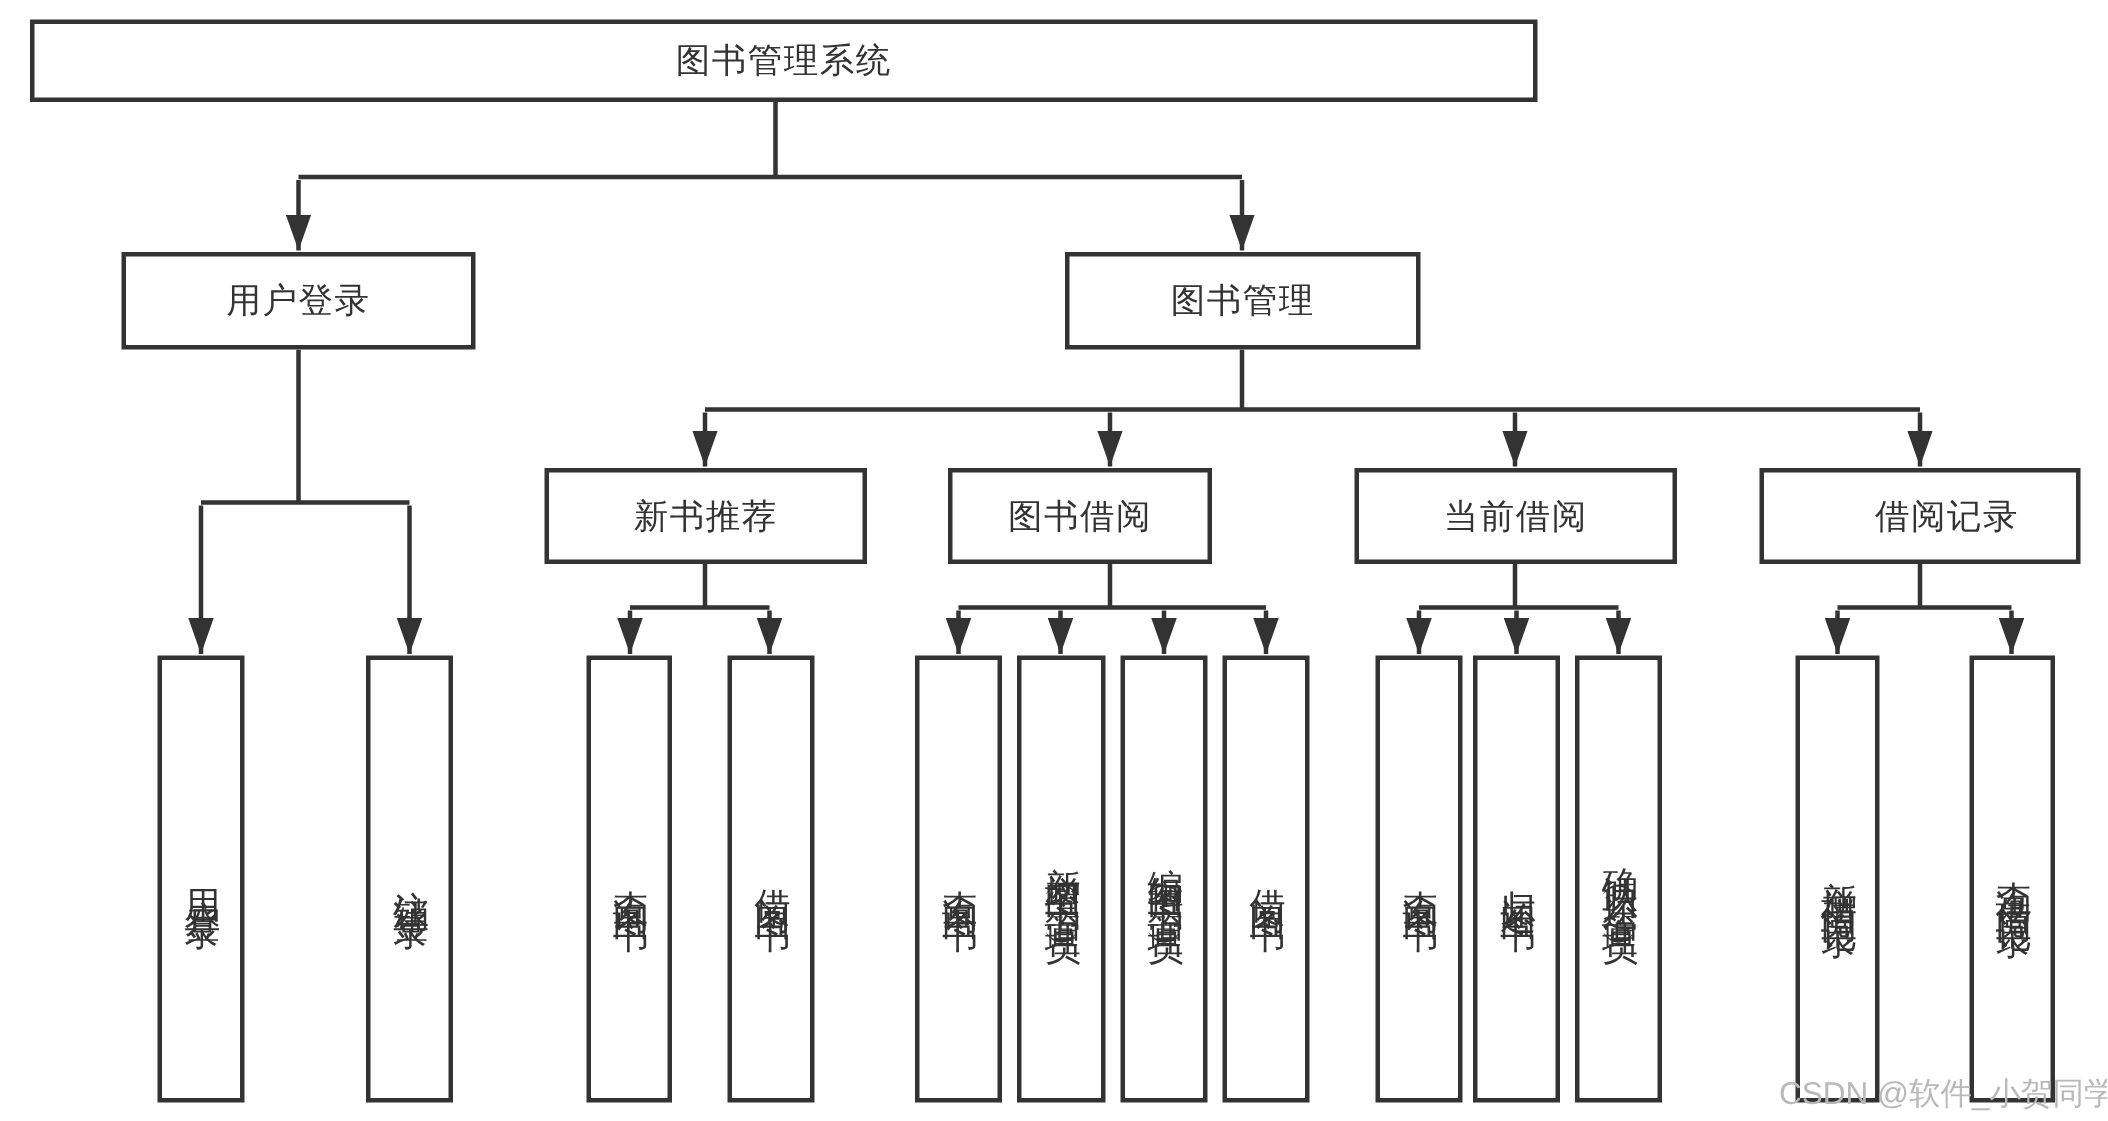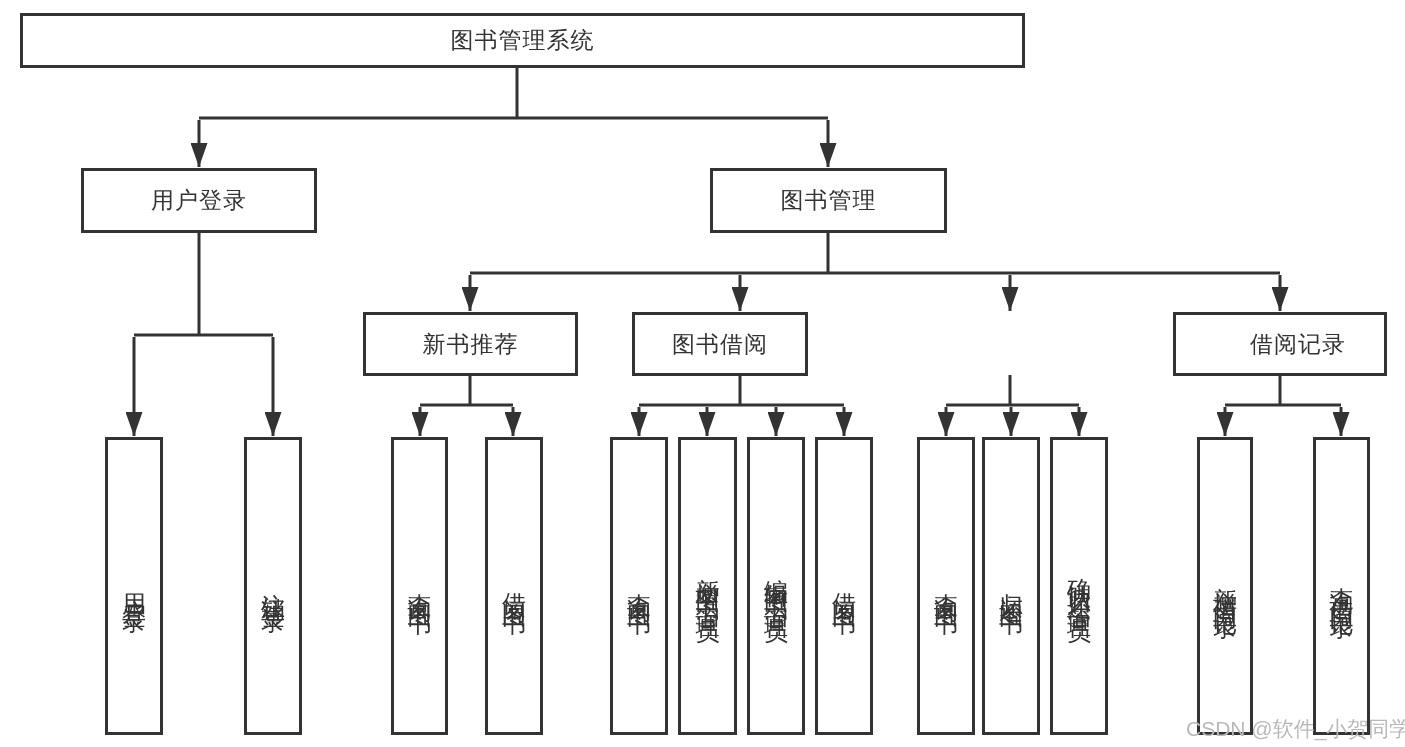--- a/index.html
+++ b/index.html
@@ -101,20 +101,23 @@
   <div class="box h" id="n-mgmt">
     <span>图书管理</span>
   </div>
 
   <div class="box h" id="n-rec">
     <span>新书推荐</span>
   </div>
   <div class="box h" id="n-borrow">
     <span>图书借阅</span>
   </div>
+  <div class="box h" id="n-cur">
+    <span>当前借阅</span>
+  </div>
   <div class="box h" id="n-recd">
     <span>借阅记录</span>
   </div>
 
   <div class="box v" id="lf-1">
     <span>用户登录</span>
   </div>
   <div class="box v" id="lf-2">
     <span>注销登录</span>
   </div>

